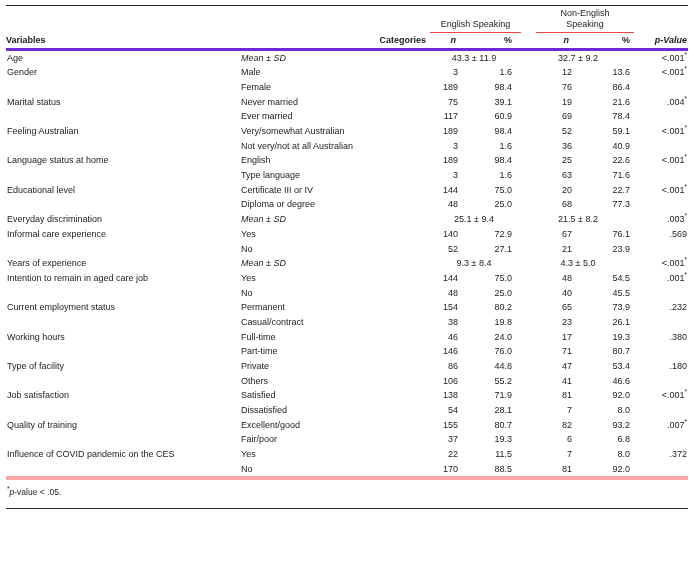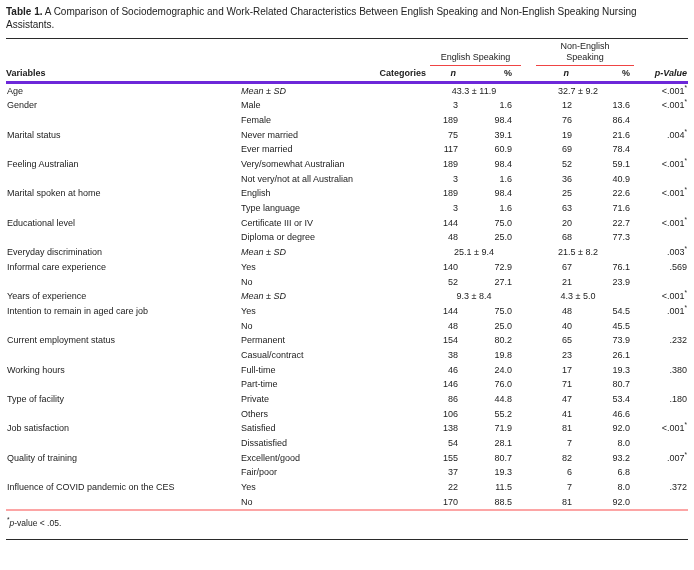--- a/index.html
+++ b/index.html
@@ -54,40 +54,36 @@
   .p2 { padding-right: 4px; }
   th.nh1 { text-align: right; padding-right: 16px; }
   th.ph1 { text-align: right; padding-right: 10px; }
   th.nh2 { text-align: right; padding-right: 9px; }
   th.ph2 { text-align: right; padding-right: 4px; }
   td.mean { text-align: center; }
   td.pv { text-align: right; padding-right: 1px; }
 
   sup { font-size: 6.5px; line-height: 0; vertical-align: super; }
 
-  tbody { border-bottom: 2px solid #fca5a5; }
+  tbody { border-bottom: 4px solid #fca5a5; }
   tbody tr:last-child td { border-bottom: 1px solid #2a2a2a; }
 
   .footnote {
     width: 682px;
     font-size: 8.5px;
     padding: 7px 0 11px 1px;
     border-bottom: 1px solid #2a2a2a;
     color: #222;
   }
 </style>
 </head>
 <body>
 
 <div class="page">
 
-  <div class="title">
-    <span class="b">Table 1.</span>
-    <span>A Comparison of Sociodemographic and Work-Related Characteristics Between English Speaking and Non-English Speaking Nursing Assistants.</span>
-  </div>
 
   <table class="data">
     <colgroup>
       <col style="width:234px">
       <col style="width:186px">
       <col style="width:46px">
       <col style="width:50px">
       <col style="width:56px">
       <col style="width:56px">
       <col style="width:54px">
@@ -172,21 +168,21 @@
         <tr>
           <td class="var"></td>
           <td class="cat">Not very/not at all Australian</td>
           <td class="num n1">3</td>
           <td class="num p1">1.6</td>
           <td class="num n2">36</td>
           <td class="num p2">40.9</td>
           <td class="pv"></td>
         </tr>
         <tr>
-          <td class="var">Marital spoken at home</td>
+          <td class="var">Language status at home</td>
           <td class="cat">English</td>
           <td class="num n1">189</td>
           <td class="num p1">98.4</td>
           <td class="num n2">25</td>
           <td class="num p2">22.6</td>
           <td class="pv">&lt;.001<sup>*</sup></td>
         </tr>
         <tr>
           <td class="var"></td>
           <td class="cat">Type language</td>

